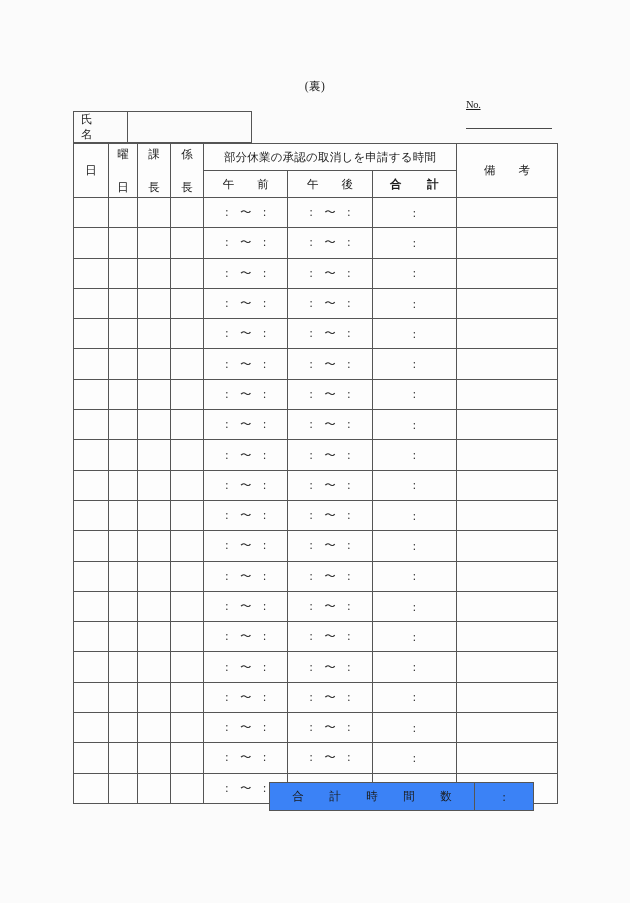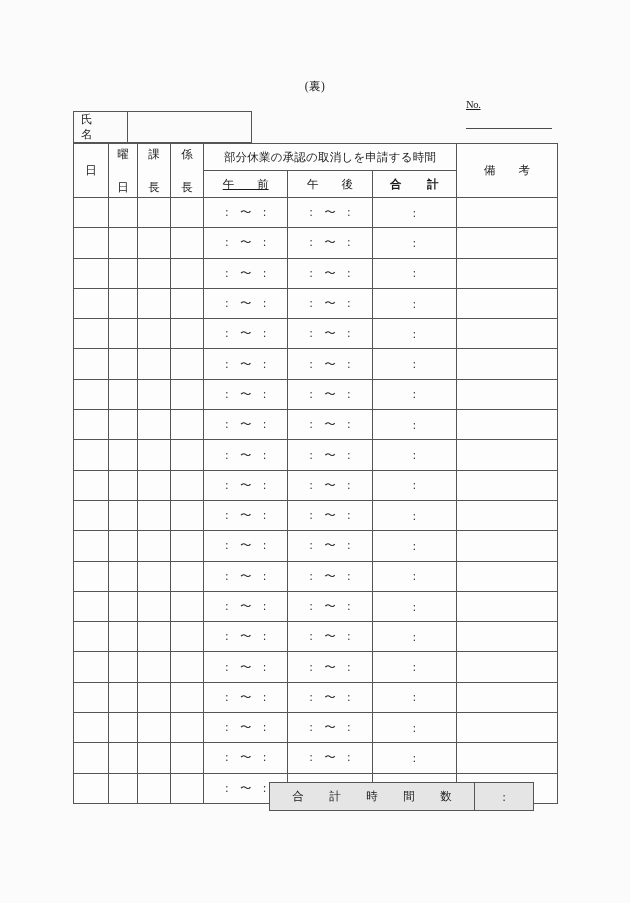--- a/index.html
+++ b/index.html
@@ -98,21 +98,21 @@
     vertical-align: middle;
     background: #fdfdfd;
   }
 
   
   .h-day      { width: 34px; height: 52px; }
   .h-week     { width: 28px; }
   .h-kacho    { width: 32px; }
   .h-kakari   { width: 32px; }
   .h-span     { height: 26px; }
-  .h-am       { width: 104px; height: 26px; text-decoration: underline; }
+  .h-am       { width: 104px; height: 26px; }
   .h-pm       { width: 100px; height: 26px; }
   .h-total    { width: 58px; height: 26px; }
   .h-remarks  { width: 100px; }
 
   .vstack {
     display: flex;
     flex-direction: column;
     justify-content: space-between;
     align-items: center;
     height: 46px;
@@ -140,21 +140,21 @@
     left: 269px;
     border-collapse: collapse;
     table-layout: fixed;
   }
   .total-row td {
     border: 1px solid #555;
     height: 27px;
     font-size: 11.5px;
     text-align: center;
     vertical-align: middle;
-    background: #e5e5e5;
+    background: #3b82f6;
     padding: 0;
   }
   .total-label { width: 204px; }
   .total-label span { letter-spacing: 7px; padding-left: 7px; }
   .total-value { width: 58px; }
 </style>
 </head>
 <body>
 
 <div class="page-title">(裏)</div>

